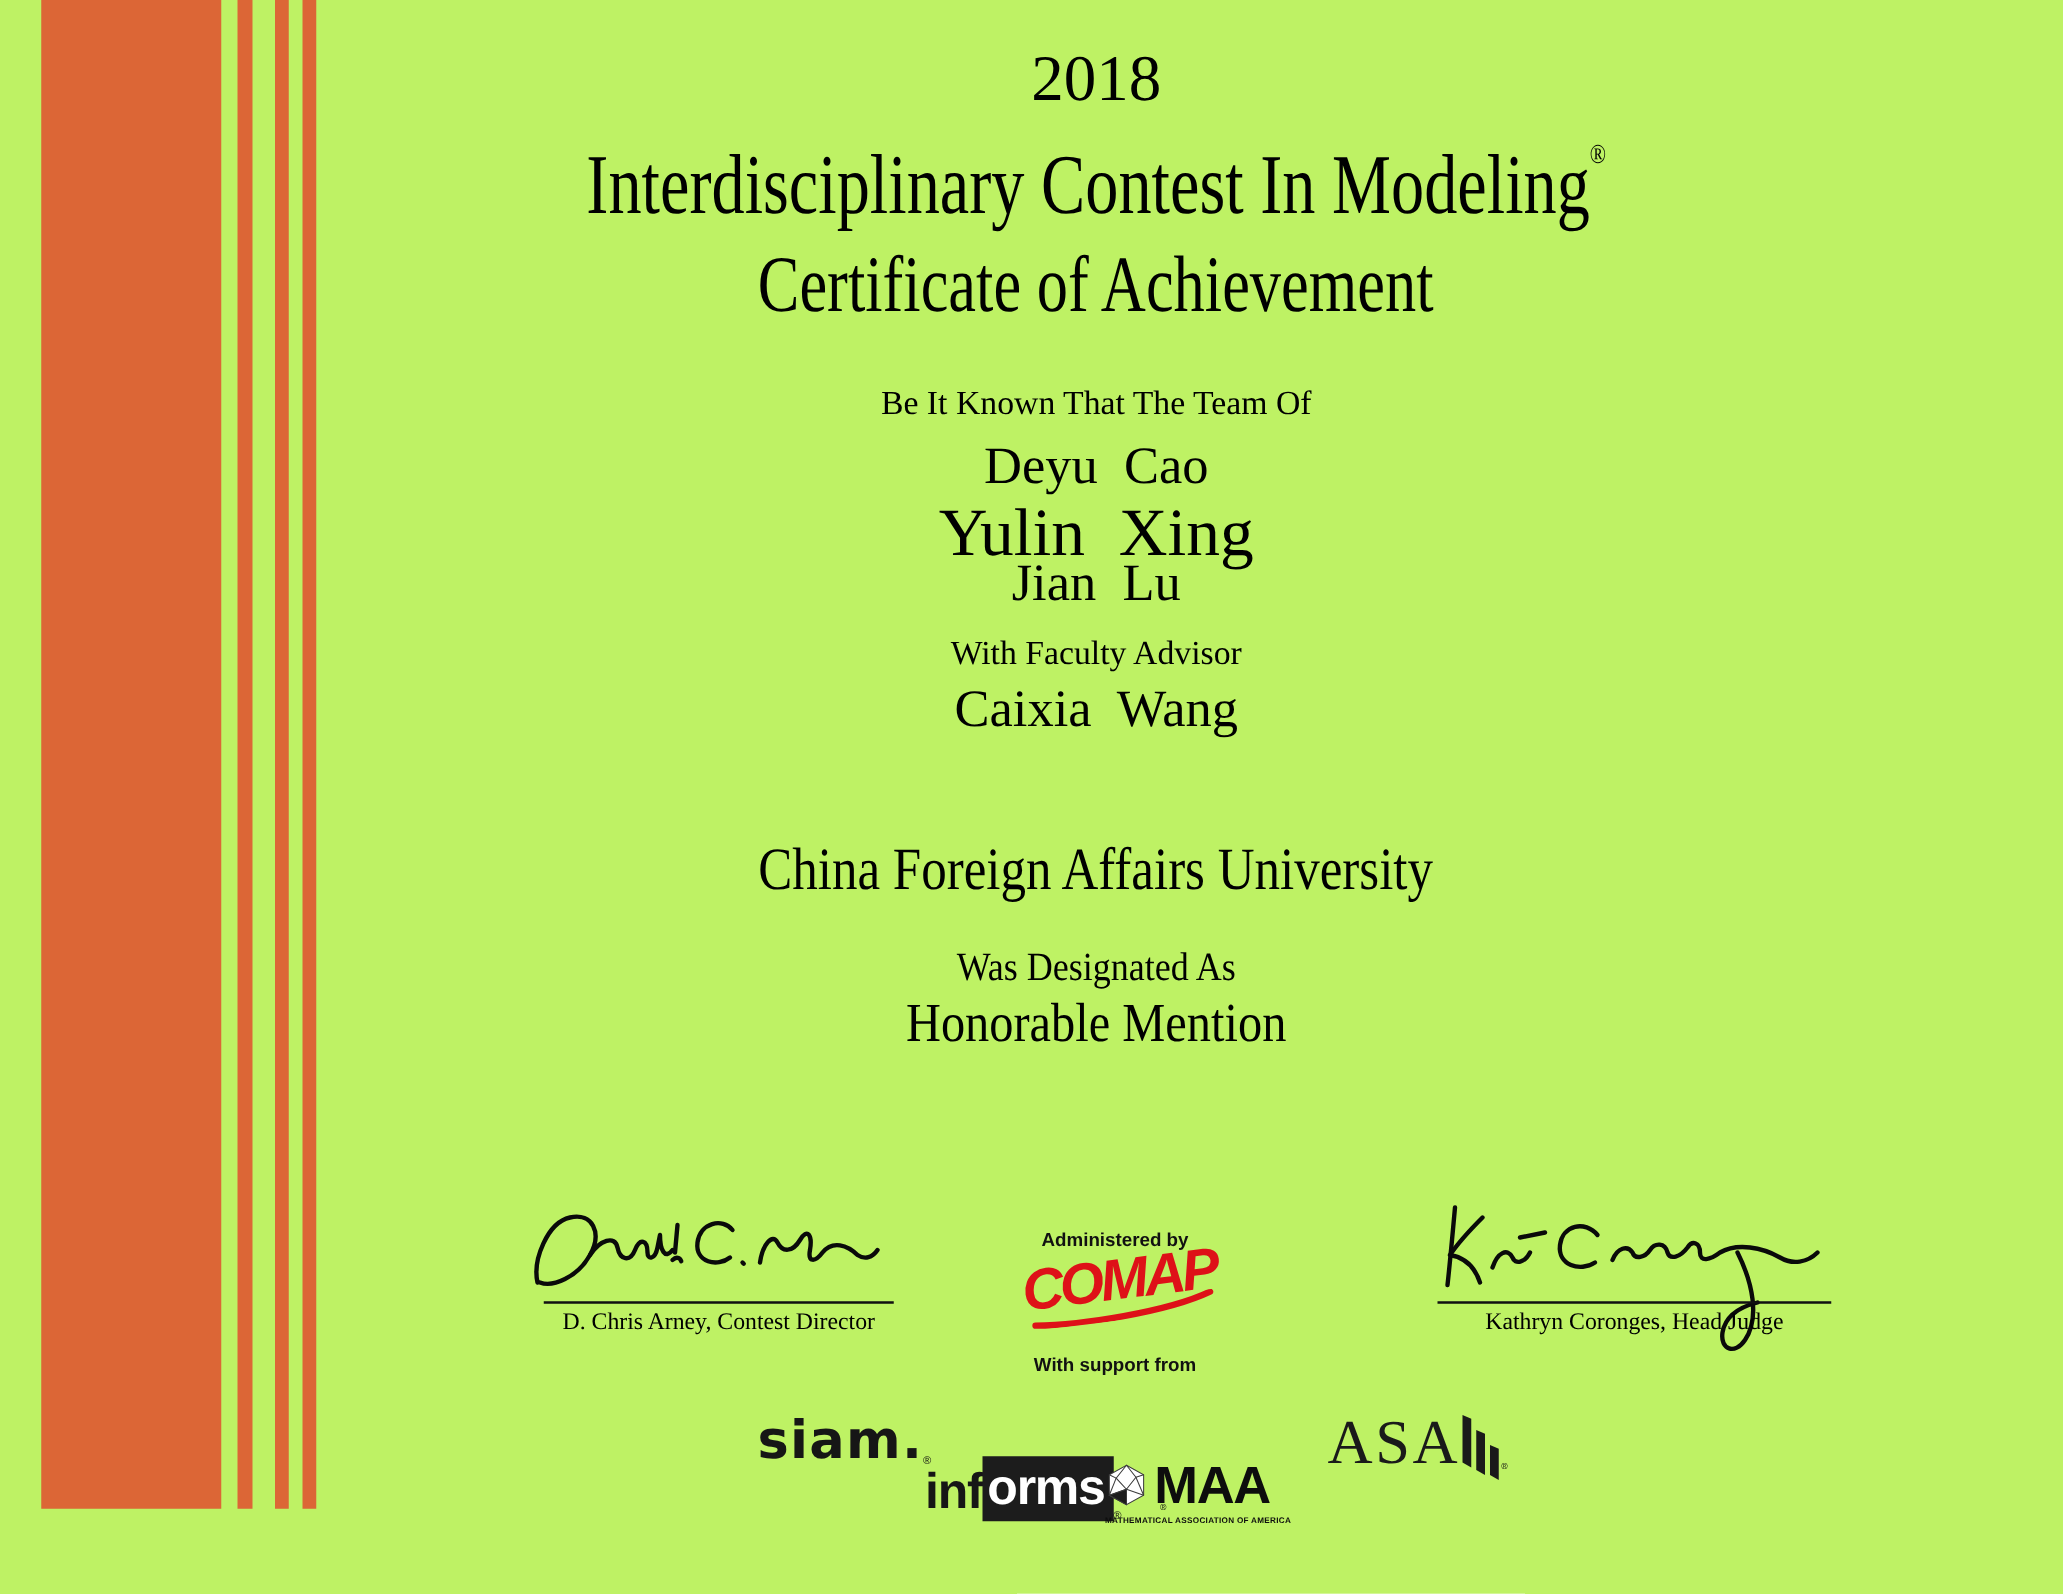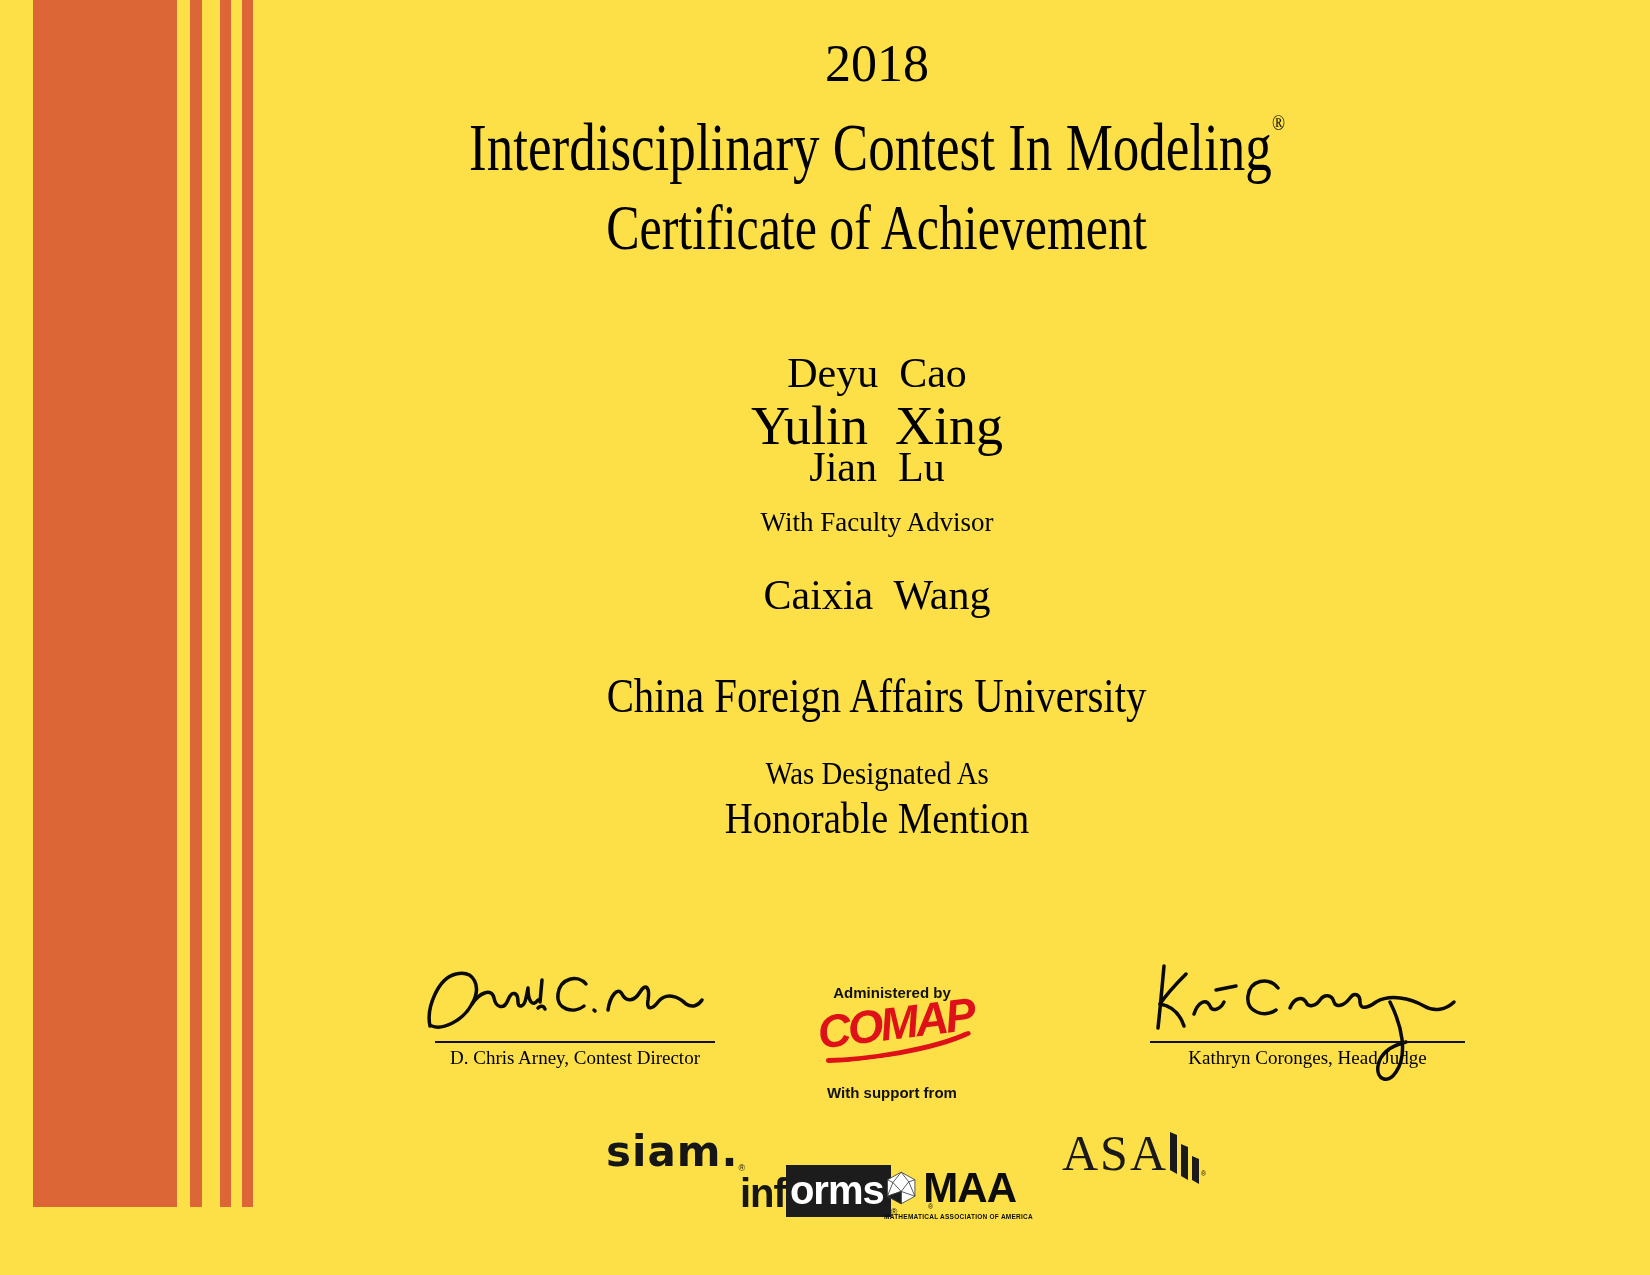--- a/index.html
+++ b/index.html
@@ -1,18 +1,18 @@
 <!DOCTYPE html>
 <html style="--accent: #DC6636; --comap-red: #DE1118; --ink: #000000;"><head>
 <meta charset="utf-8">
 <style>
   :root { --accent:#DC6636; --comap-red:#DE1118; --ink:#000000; }
   * { margin:0; padding:0; box-sizing:border-box; }
   body { background:#fff; font-family:"Liberation Serif", serif; }
-  .page { position:relative; width:1650px; height:1275px; background:#fde047; overflow:hidden; }
+  .page { position:relative; width:1650px; height:1275px; background:#bef264; overflow:hidden; }
 
   
   .band { position:absolute; left:33px; top:0; width:144px; height:1207px; background:var(--accent); }
   .stripe { position:absolute; top:0; height:1207px; background:var(--accent); }
   .stripe.s1 { left:190px; width:12px; }
   .stripe.s2 { left:220px; width:11px; }
   .stripe.s3 { left:242px; width:11px; }
 
   
   .content { position:absolute; left:253px; top:0; width:1248px; height:1275px; }
@@ -26,21 +26,21 @@
 
   .year        { top:38px;  font-size:52px; }
   .title       { top:112px; font-size:68px; }
   .title .reg  { font-size:22px; vertical-align:40px; letter-spacing:0; }
   .subtitle    { top:196px; font-size:64px; }
   .intro       { top:309px; font-size:27px; }
   .team-0      { top:352px; font-size:42px; }
   .team-1      { top:399px; font-size:54px; }
   .team-2      { top:446px; font-size:42px; }
   .adv-label   { top:509px; font-size:27px; }
-  .adv-name    { top:547px; font-size:42px;margin-top:27px; }
+  .adv-name    { top:547px; font-size:42px; }
   .of-label    { top:624px; font-size:27px; }
   .institution { top:672px; font-size:48px; }
   .desig-label { top:757px; font-size:32px; }
   .designation { top:797px; font-size:44px; }
 
   
   .sig-line { position:absolute; height:2px; background:#111; }
   .sig-line.left  { left:435px; top:1041px; width:280px; }
   .sig-line.right { left:1150px; top:1041px; width:315px; }
   .sig-caption { position:absolute; text-align:center; font-size:19px; color:var(--ink); font-family:"Liberation Serif", serif; white-space:nowrap; }
@@ -95,20 +95,21 @@
     <div class="line year">2018</div>
 
     <div class="line title">
       <span class="cond cx78"><span>Interdisciplinary Contest In Modeling</span><sup class="reg">®</sup></span>
     </div>
 
     <div class="line subtitle">
       <span class="cond cx78">Certificate of Achievement</span>
     </div>
 
+    <div class="line intro">Be It Known That The Team Of</div>
 
     <div class="line team-0 prewrap">Deyu  Cao</div>
     <div class="line team-1 prewrap">Yulin  Xing</div>
     <div class="line team-2 prewrap">Jian  Lu</div>
 
     <div class="line adv-label">With Faculty Advisor</div>
     <div class="line adv-name prewrap">Caixia  Wang</div>
 
 
     <div class="line institution">

